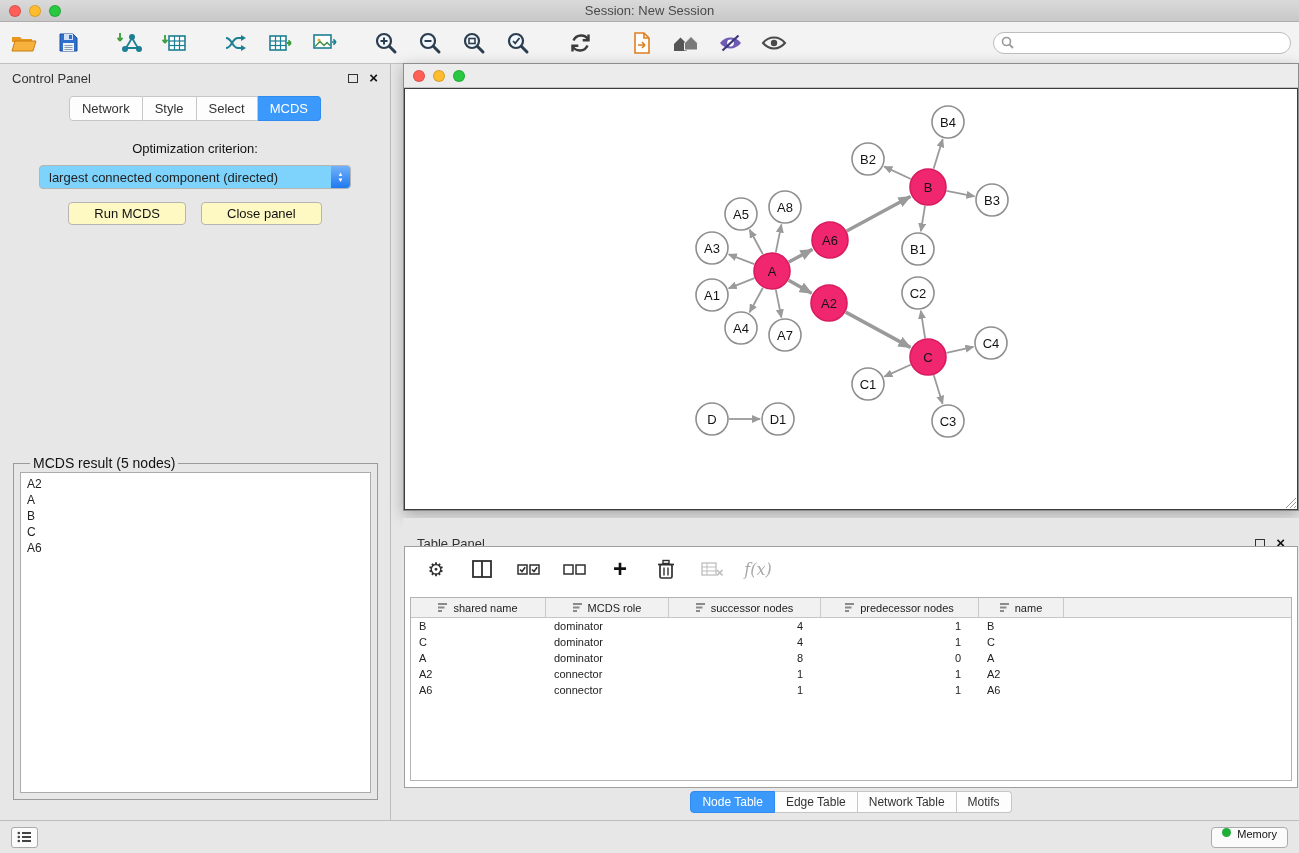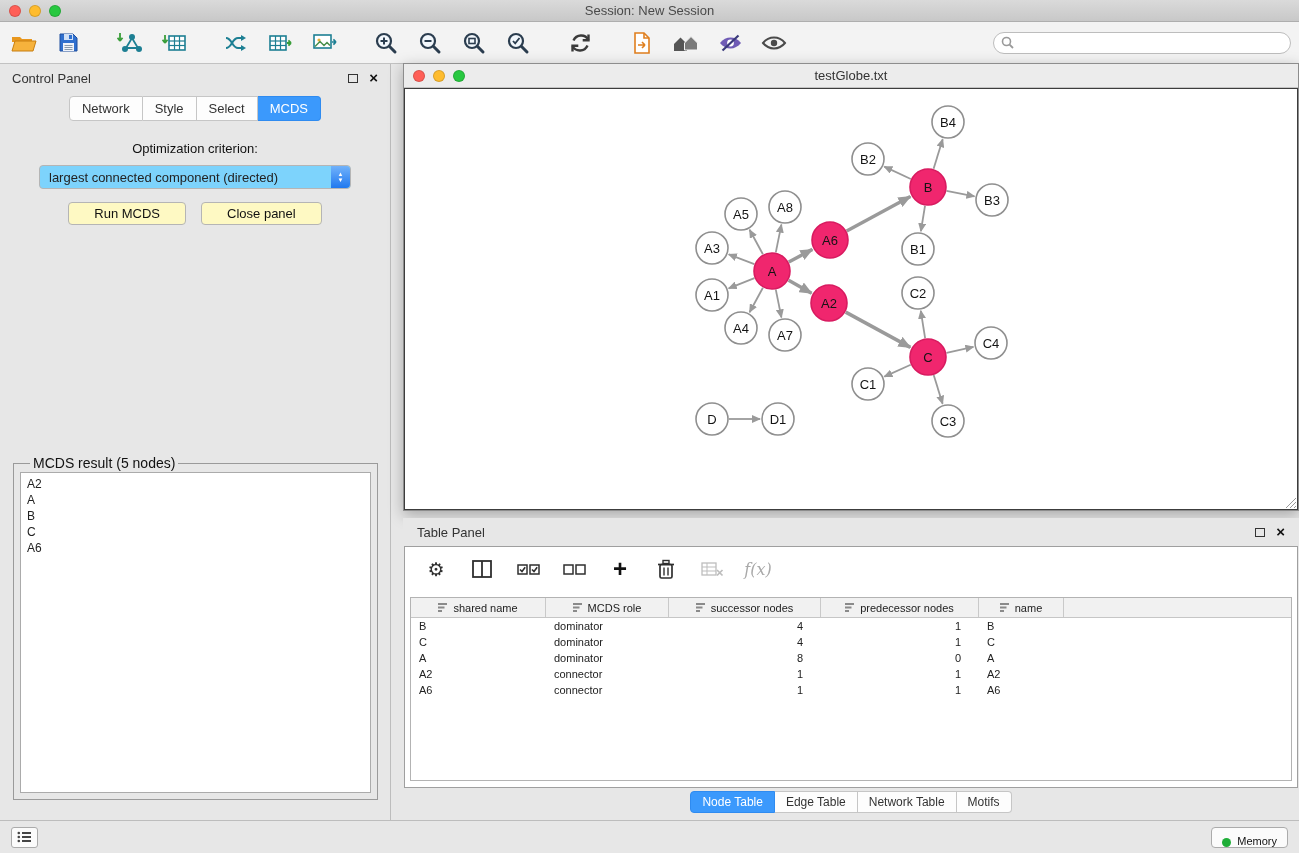--- a/index.html
+++ b/index.html
@@ -63,21 +63,21 @@
   .nw-titlebar { height:24px; background:#ececec; border-bottom:1px solid #c3c3c3;
     position:relative; display:flex; align-items:center; }
   .nw-title { position:absolute; left:0; right:0; text-align:center; font-size:13px; color:#333; }
   .nw-canvas { position:absolute; top:24px; left:0; right:0; bottom:0;
     background:#fff; border:1px solid #3c3c3c; }
   .nw-canvas svg { display:block; }
   .grip { position:absolute; right:1px; bottom:1px; }
   svg text { font-family:"Liberation Sans", sans-serif; }
   
   .table-panel { position:absolute; left:403px; top:518px; width:896px; height:297px; background:#e7e7e7; }
-  .tp-header { height:28px; display:flex; align-items:center; padding:0 14px; font-size:13px; color:#333; }
+  .tp-header { height:28px; display:flex; align-items:center; padding:0 14px; font-size:13px; color:#333;margin-top:11px; }
   .tp-body { position:absolute; top:28px; left:1px; right:1px; bottom:27px;
     background:#fff; border:1px solid #9f9f9f; }
   .tp-toolbar { height:44px; display:flex; align-items:center; gap:20px; padding:0 18px; }
   .tp-toolbar .tbtn { width:26px; height:26px; }
   .gear-glyph { font-size:19px; color:#2f2f2f; }
   .plus-glyph { font-size:24px; font-weight:bold; color:#101010; line-height:20px; }
   .fx-glyph { font-family:"DejaVu Serif", serif; font-style:italic; font-size:16px; color:#a9a9a9; }
   .data-table { position:absolute; top:50px; left:5px; right:5px; bottom:6px;
     border:1px solid #b3b3b3; background:#fff; font-size:11px; overflow:hidden; }
   .thead { display:flex; height:20px; background:#f1f1f1; border-bottom:1px solid #c6c6c6; }
@@ -95,21 +95,21 @@
     border-left:none; color:#333; }
   .tp-tab:first-child { border-left:1px solid #c6c6c6; border-radius:4px 0 0 4px; }
   .tp-tab:last-child { border-radius:0 4px 4px 0; }
   .tp-tab.selected { background:#3b99fc; border-color:#2f8bf0; color:#fff; }
   
   .statusbar { position:absolute; left:0; right:0; bottom:0; height:33px;
     background:#e7e7e7; border-top:1px solid #bdbdbd; display:flex; align-items:center; padding:0 11px; }
   .list-btn { width:27px; height:21px; background:#fbfbfb; border:1px solid #ababab;
     border-radius:3px; display:flex; align-items:center; justify-content:center; }
   .memory-btn { margin-left:auto; height:21px; background:#fbfbfb; border:1px solid #ababab;
-    border-radius:4px; display:flex; align-items:flex-end; gap:6px; padding:0 10px; font-size:11px; color:#111; }
+    border-radius:4px; display:flex; align-items:flex-start; gap:6px; padding:0 10px; font-size:11px; color:#111; }
   .memory-dot { width:9px; height:9px; border-radius:50%; background:#1fae38; }
 </style>
 </head>
 <body>
 
 <div class="titlebar">
   <div class="traffic">
     <span class="light red"></span>
     <span class="light yellow"></span>
     <span class="light green"></span>
@@ -302,21 +302,20 @@
   </fieldset>
 </div>
 
 <div class="network-window">
   <div class="nw-titlebar">
     <div class="traffic">
       <span class="light red"></span>
       <span class="light yellow"></span>
       <span class="light green"></span>
     </div>
-    <div class="nw-title">testGlobe.txt</div>
   </div>
   <div class="nw-canvas">
     <svg id="graph-svg" width="894" height="421" viewBox="0 0 894 421">
       <defs>
         <marker id="arrow-s" markerUnits="userSpaceOnUse" markerWidth="9" markerHeight="8" refX="8" refY="4" orient="auto">
             <path d="M0,0 L9,4 L0,8 z" fill="#9a9a9a"></path>
           </marker>
         <marker id="arrow-b" markerUnits="userSpaceOnUse" markerWidth="13" markerHeight="11" refX="12" refY="5.5" orient="auto">
             <path d="M0,0 L13,5.5 L0,11 z" fill="#9a9a9a"></path>
           </marker>

